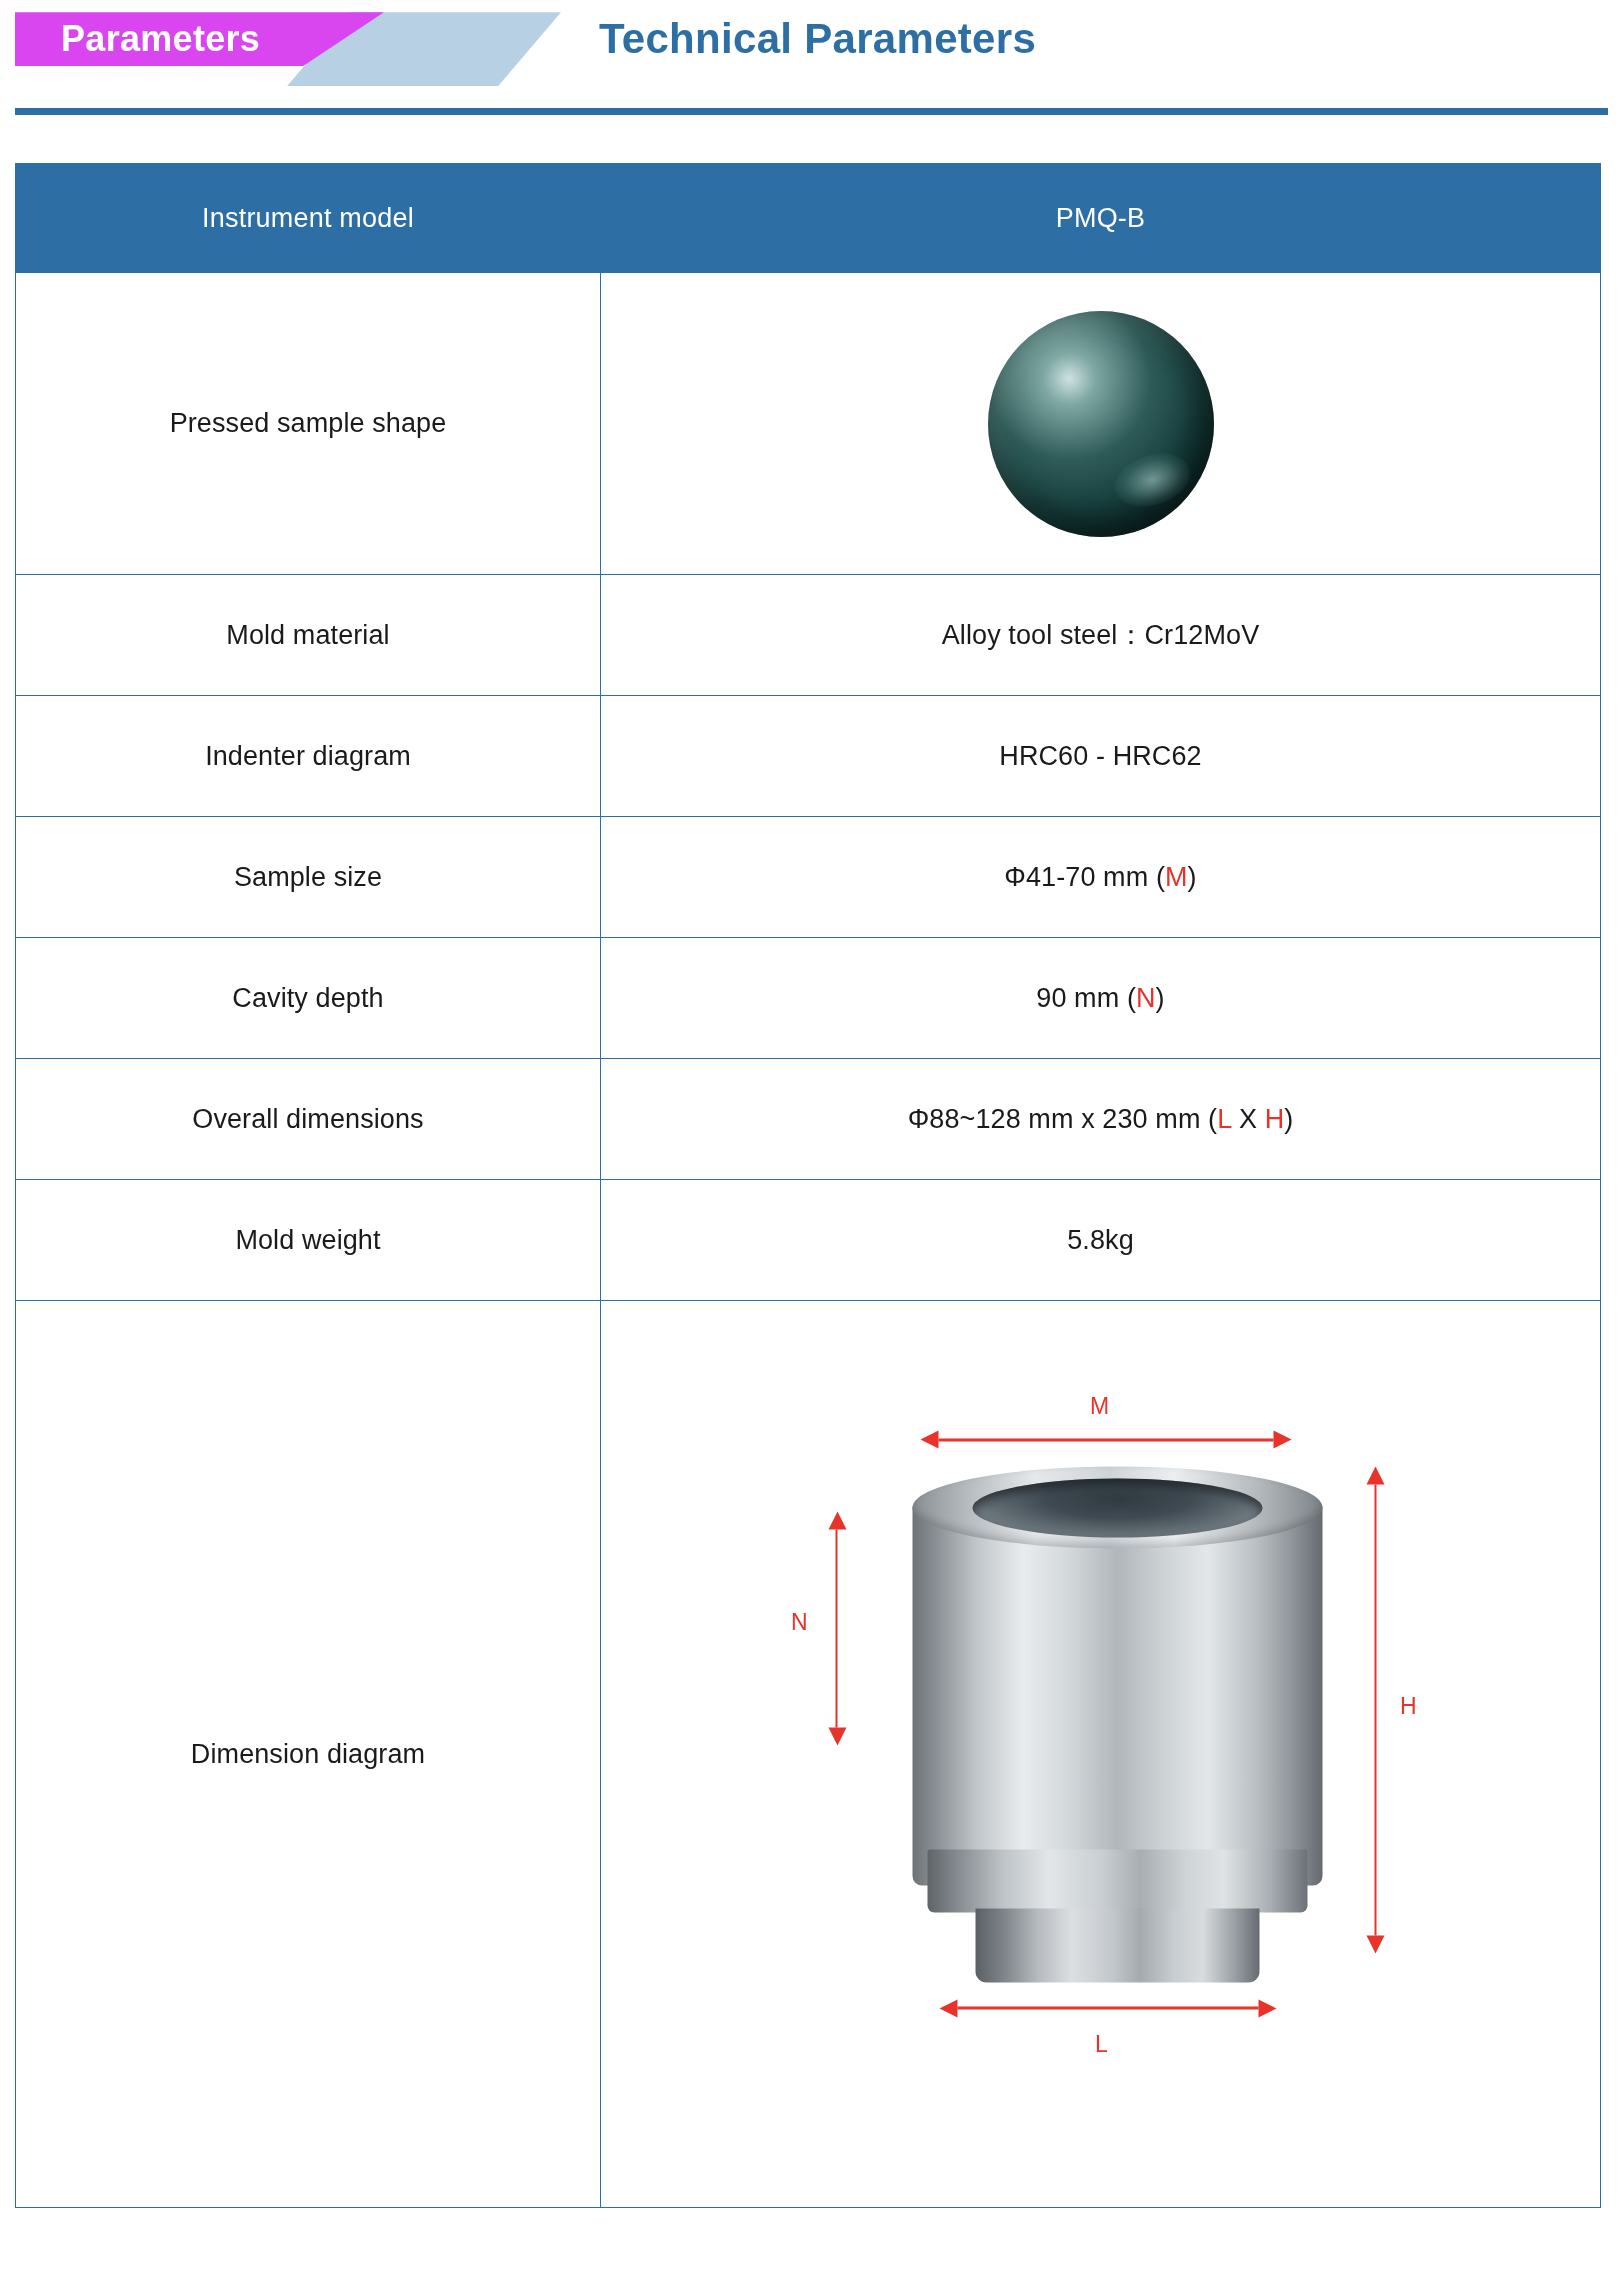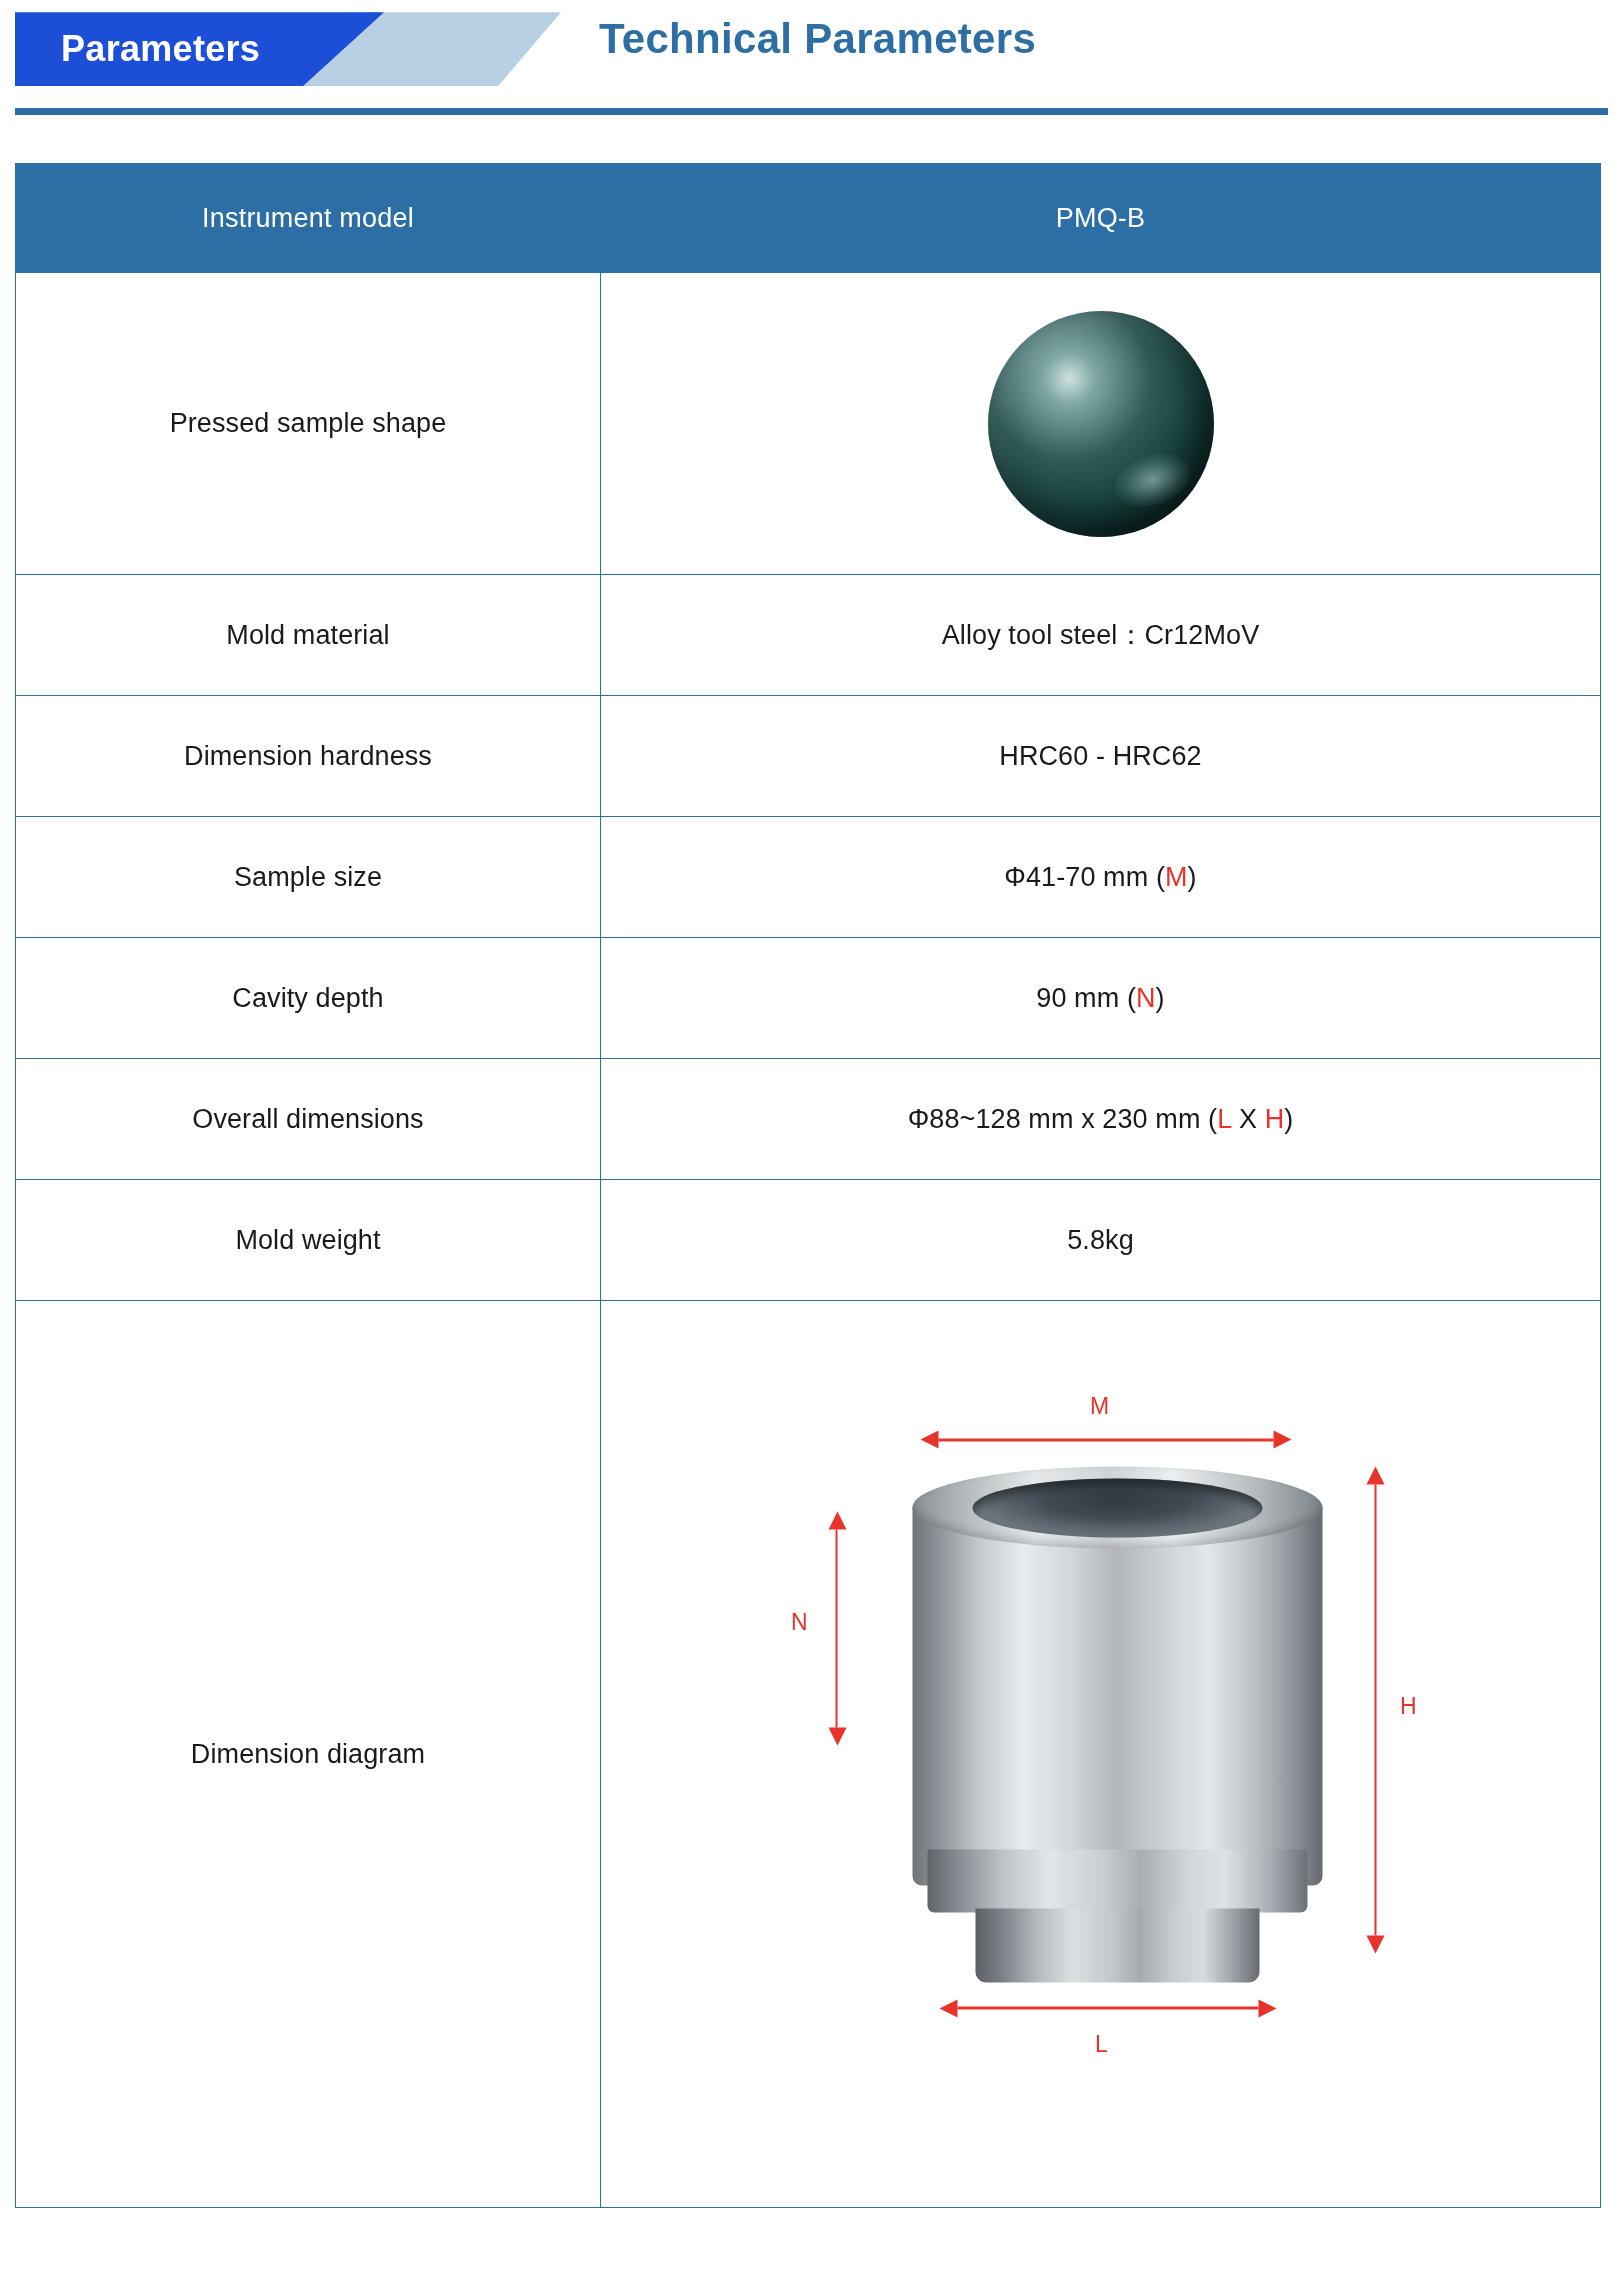--- a/index.html
+++ b/index.html
@@ -19,23 +19,23 @@
   
   .header {
     position: relative;
     height: 127px;
     width: 100%;
   }
   .header-tab {
     position: absolute;
     left: 15px;
     top: 12.3px;
-    height: 74px;
+    height: 54px;
     width: 369px;
-    background: #1d4ed8;
+    background: #d946ef;
     display: flex;
     align-items: center;
     box-sizing: border-box;
     padding-left: 46px;
     clip-path: polygon(0 0, 100% 0, 78% 100%, 0 100%);
     z-index: 3;
   }
   .header-tab-label {
     color: #ffffff;
     font-size: 36px;
@@ -297,21 +297,21 @@
           </div>
         </td>
       </tr>
 
       <tr class="row-std">
         <td>Mold material</td>
         <td>Alloy tool steel：Cr12MoV</td>
       </tr>
 
       <tr class="row-std">
-        <td>Dimension hardness</td>
+        <td>Indenter diagram</td>
         <td>HRC60 - HRC62</td>
       </tr>
 
       <tr class="row-std">
         <td>Sample size</td>
         <td><span>Φ41-70 mm (</span><span class="red">M</span><span>)</span></td>
       </tr>
 
       <tr class="row-std">
         <td>Cavity depth</td>

